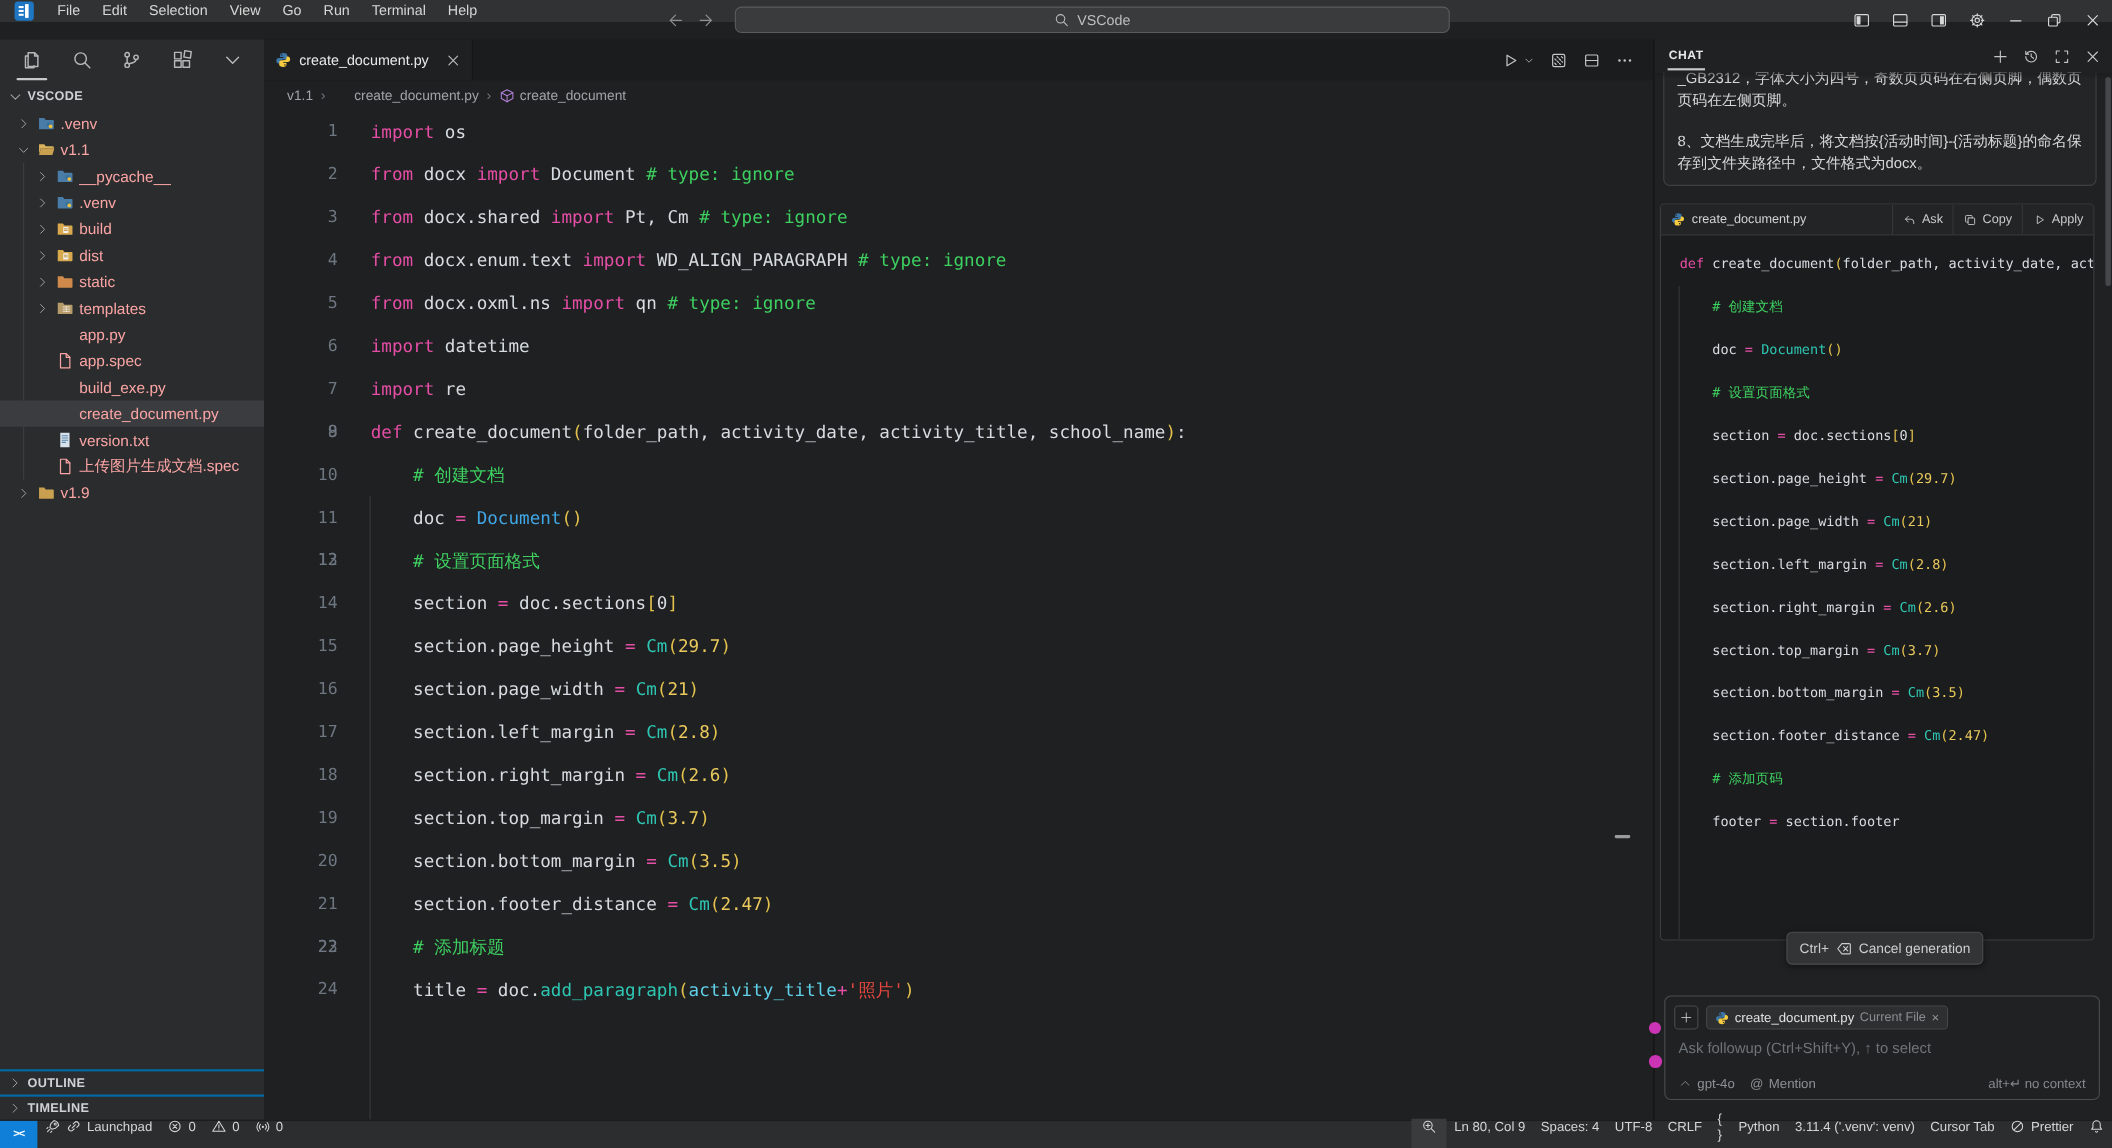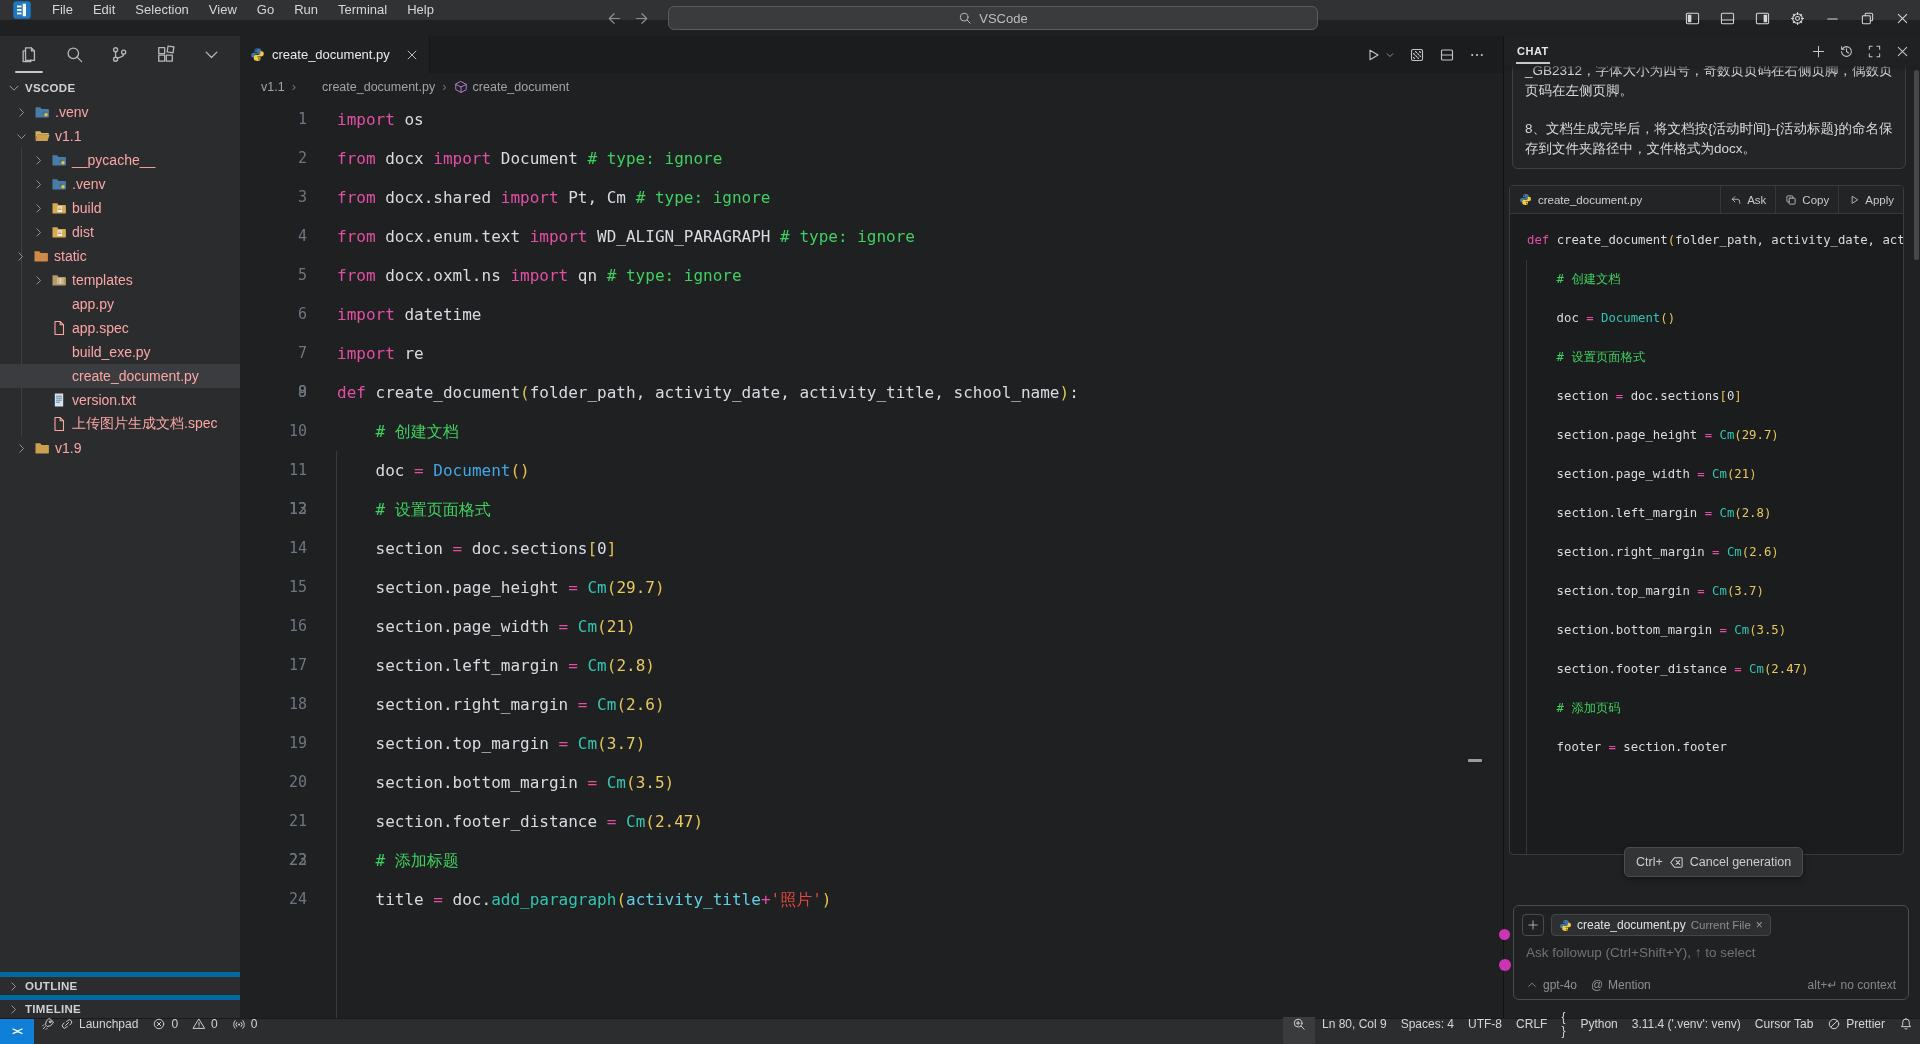--- a/index.html
+++ b/index.html
@@ -35,21 +35,21 @@
   .expl-header{height:24px;display:flex;align-items:center;gap:4px;padding-left:7px;font-size:11.5px;font-weight:bold;color:#cfd2d5;letter-spacing:.3px;margin-top:3px}
   .expl-header .ic{width:14px;height:14px;color:#9fa1a3}
   .tree{position:relative}
   .tree-guide{position:absolute;left:21px;width:1px;background:#3e3f41;z-index:1}
   .trow{height:24px;display:flex;align-items:center;gap:5px;font-size:14px;color:#fca5a5;position:relative;z-index:2;white-space:nowrap}
   .trow.selected{background:#3a3c3f}
   .trow .chev{width:16px;display:flex;justify-content:center;color:#9fa1a3;flex:none}
   .trow .chev .ic{width:13px;height:13px}
   .trow .ficon{width:16px;height:16px;flex:none}
   .expl-bottom{position:absolute;left:0;right:0;bottom:0}
-  .sec-row{height:23px;display:flex;align-items:center;gap:5px;padding-left:7px;font-size:11.5px;font-weight:bold;color:#cfd2d5;border-top:5px solid #0369a1;letter-spacing:.3px}
+  .sec-row{height:23px;display:flex;align-items:center;gap:5px;padding-left:7px;font-size:11.5px;font-weight:bold;color:#cfd2d5;border-top:2px solid #0369a1;letter-spacing:.3px}
   .sec-row .ic{width:13px;height:13px;color:#9fa1a3}
   
   .editor{position:absolute;left:240px;top:36px;right:417px;bottom:26px;background:#1f2021;overflow:hidden;z-index:10}
   .tabstrip{height:37px;background:#1b1c1d;display:flex;align-items:stretch}
   .tab{width:190px;background:#1f2021;display:flex;align-items:center;gap:7px;padding:0 10px;font-size:13px;color:#eaeaea;border-right:1px solid #151516}
   .tab .ic{width:15px;height:15px}
   .tab .close{margin-left:auto;color:#c2c2c2;width:14px;height:14px}
   .editor-actions{margin-left:auto;display:flex;align-items:center;gap:14px;padding-right:18px;color:#c5c5c5}
   .editor-actions .ic{width:16px;height:16px}
   .editor-actions .ic.small{width:10px;height:10px;margin-left:-10px}
@@ -357,21 +357,21 @@
         </span>
         <span class="ficon ic">
           <svg viewBox="0 0 16 16">
             <path d="M1.5 3.2h4.7l1.4 1.8h6.5a.8.8 0 01.8.8v6.9a.8.8 0 01-.8.8H1.5z" fill="#d9a94e" stroke="none"></path>
             <rect x="6.5" y="6.3" width="4.6" height="5.6" rx="0.5" fill="#f2f2f2" stroke="none"></rect>
             <path d="M7.5 8h2.6M7.5 9.5h2.6" stroke="#b98a2e" stroke-width="0.8"></path>
           </svg>
         </span>
         <span>dist</span>
       </span>
-      <span class="trow" style="padding-left: 12px;">
+      <span class="trow" style="padding-left: 30px;">
         <span class="chev">
           <span class="ic">
             <svg viewBox="0 0 16 16">
               <path d="M6 3.5L10.5 8 6 12.5"></path>
             </svg>
           </span>
         </span>
         <span class="ficon ic">
           <svg viewBox="0 0 16 16">
             <path d="M1.5 3.2h4.7l1.4 1.8h6.5a.8.8 0 01.8.8v6.9a.8.8 0 01-.8.8H1.5z" fill="#cf8a4b" stroke="none"></path>

